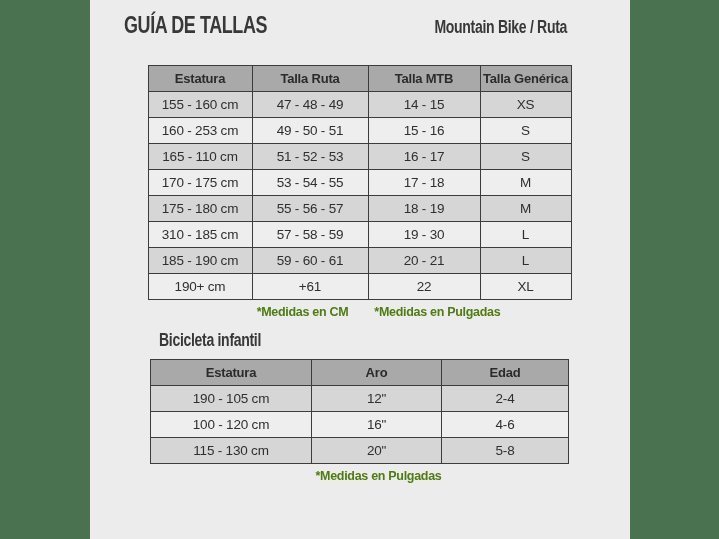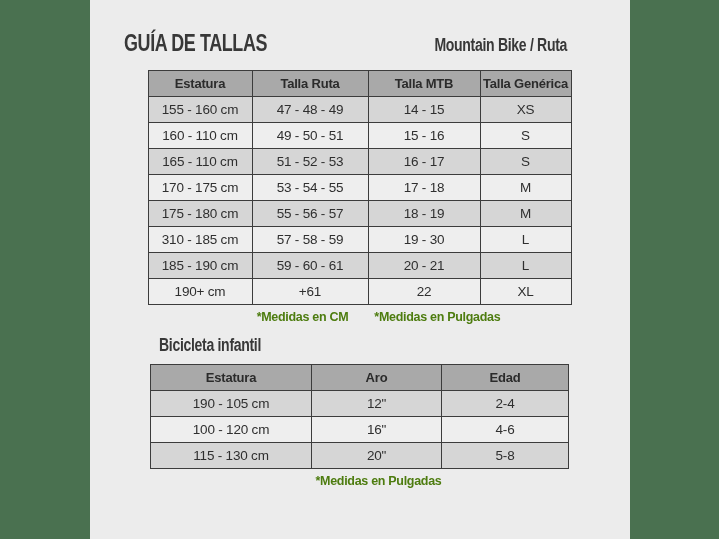--- a/index.html
+++ b/index.html
@@ -22,33 +22,33 @@
     background:var(--background);
     display:flex;justify-content:center;
   }
   .canvas{
     width:540px;height:539px;
     background:var(--canvas);
     box-sizing:border-box;
   }
   .header-row{
     display:flex;justify-content:space-between;align-items:baseline;
-    padding:30px 62px 0 34px;
+    padding:12px 62px 0 34px;
   }
   h1,h2,h3{margin:0;font-weight:bold;color:#383838;}
   h1{font-size:23px;letter-spacing:-0.5px;}
   h2{font-size:18px;letter-spacing:-0.4px;}
   h3{font-size:18px;letter-spacing:-0.4px;margin:11px 0 0 69px;}
   .cond{display:inline-block;transform:scaleX(0.78);transform-origin:left center;white-space:nowrap;}
   .cond-r{transform-origin:right center;}
   table{
     border-collapse:collapse;
     table-layout:fixed;
     width:403px;
-    margin:13px auto 0 auto;
+    margin:26px auto 0 auto;
     background:var(--light-row);
     font-size:13.5px;
     letter-spacing:-0.2px;
     padding-left:6px;
   }
   th,td{
     border:1px solid var(--border);
     text-align:center;
     vertical-align:middle;
     height:25px;
@@ -101,21 +101,21 @@
           </tr>
         </thead>
         <tbody>
           <tr class="odd">
             <td>155 - 160 cm</td>
             <td>47 - 48 - 49</td>
             <td>14 - 15</td>
             <td>XS</td>
           </tr>
           <tr class="even">
-            <td>160 - 110 cm</td>
+            <td>160 - 253 cm</td>
             <td>49 - 50 - 51</td>
             <td>15 - 16</td>
             <td>S</td>
           </tr>
           <tr class="odd">
             <td>165 - 110 cm</td>
             <td>51 - 52 - 53</td>
             <td>16 - 17</td>
             <td>S</td>
           </tr>

